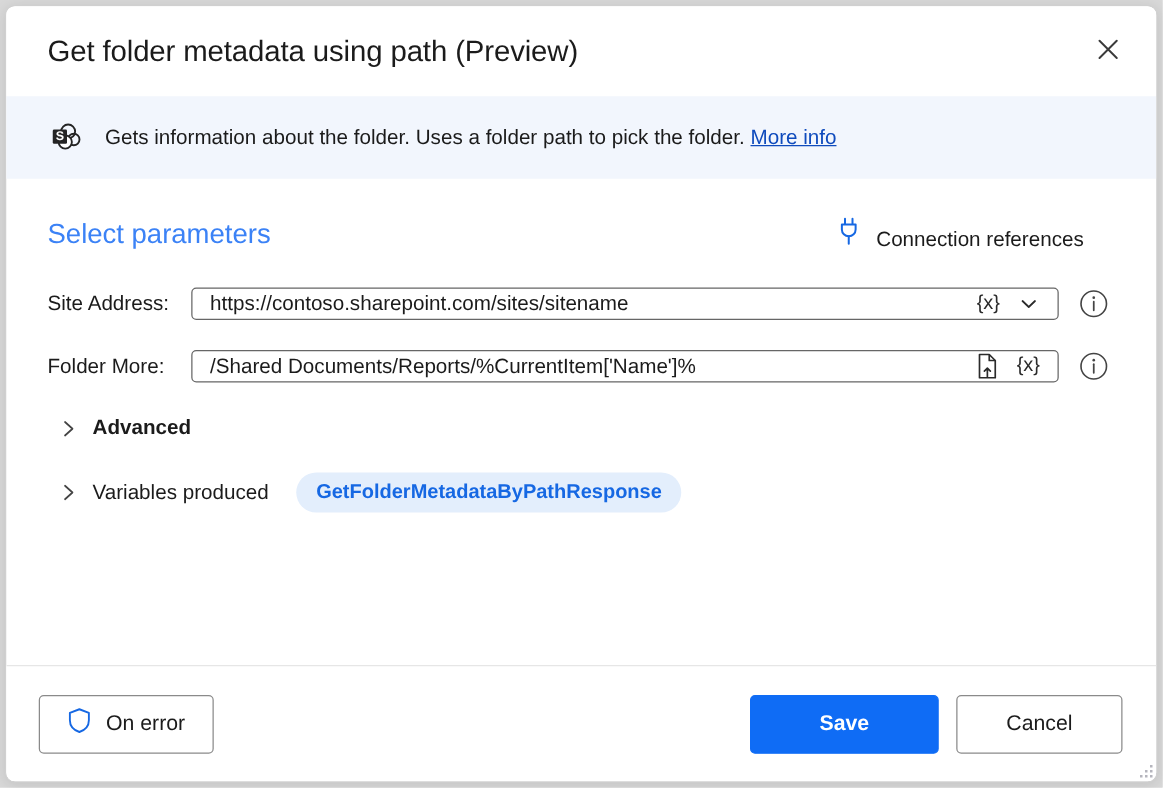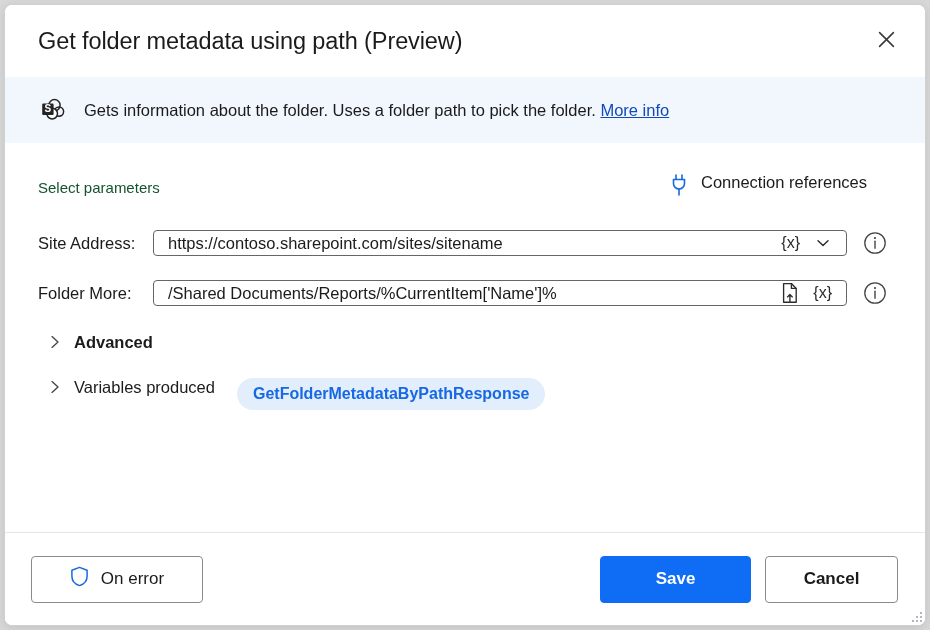--- a/index.html
+++ b/index.html
@@ -93,28 +93,28 @@
     overflow: hidden;
   }
 
   .section-head {
     display: flex;
     align-items: center;
     margin-top: 24px;
     height: 40px;
   }
   .section-title {
-    font-size: 15px;
-    color: #14532d;
+    font-size: 22px;
+    color: #3b82f6;
     font-weight: 400;
     flex: 1 1 auto;
   }
   .conn-ref {
     display: flex;
-    align-items: flex-start;
+    align-items: flex-end;
     gap: 12px;
     cursor: pointer;
     padding-right: 25px;
   }
   .conn-ref-label {
     font-size: 16.5px;
     color: #1b1b1b;
   }
 
   
@@ -182,21 +182,21 @@
     display: flex;
     align-items: center;
     justify-content: center;
     cursor: pointer;
     flex: 0 0 28px;
   }
 
   
   .collapse-row {
     display: flex;
-    align-items: flex-start;
+    align-items: center;
     margin-top: 26px;
     gap: 10px;
     padding-left: 8px;
   }
   .chevron {
     width: 18px;
     height: 18px;
     display: flex;
     align-items: center;
     justify-content: center;
@@ -239,36 +239,36 @@
     cursor: pointer;
     display: flex;
     align-items: center;
     justify-content: center;
     border: 1px solid #8a8a8a;
     background: #ffffff;
     color: #1b1b1b;
     padding: 0 18px;
   }
   .btn-onerror {
-    width: 172px;
+    width: 140px;
     gap: 12px;
     justify-content: center;
   }
   .spacer { flex: 1 1 auto; }
   .btn-save {
     width: 151px;
     background: #0f6cf5;
     border-color: #0f6cf5;
     color: #ffffff;
     font-weight: bold;
     margin-right: 14px;
   }
   .btn-cancel {
     width: 133px;
-    font-weight: bold;
+    font-weight: normal;
   }
   .grip {
     position: absolute;
     right: 3px;
     bottom: 3px;
     width: 14px;
     height: 14px;
     cursor: nwse-resize;
   }
   .grip i {

